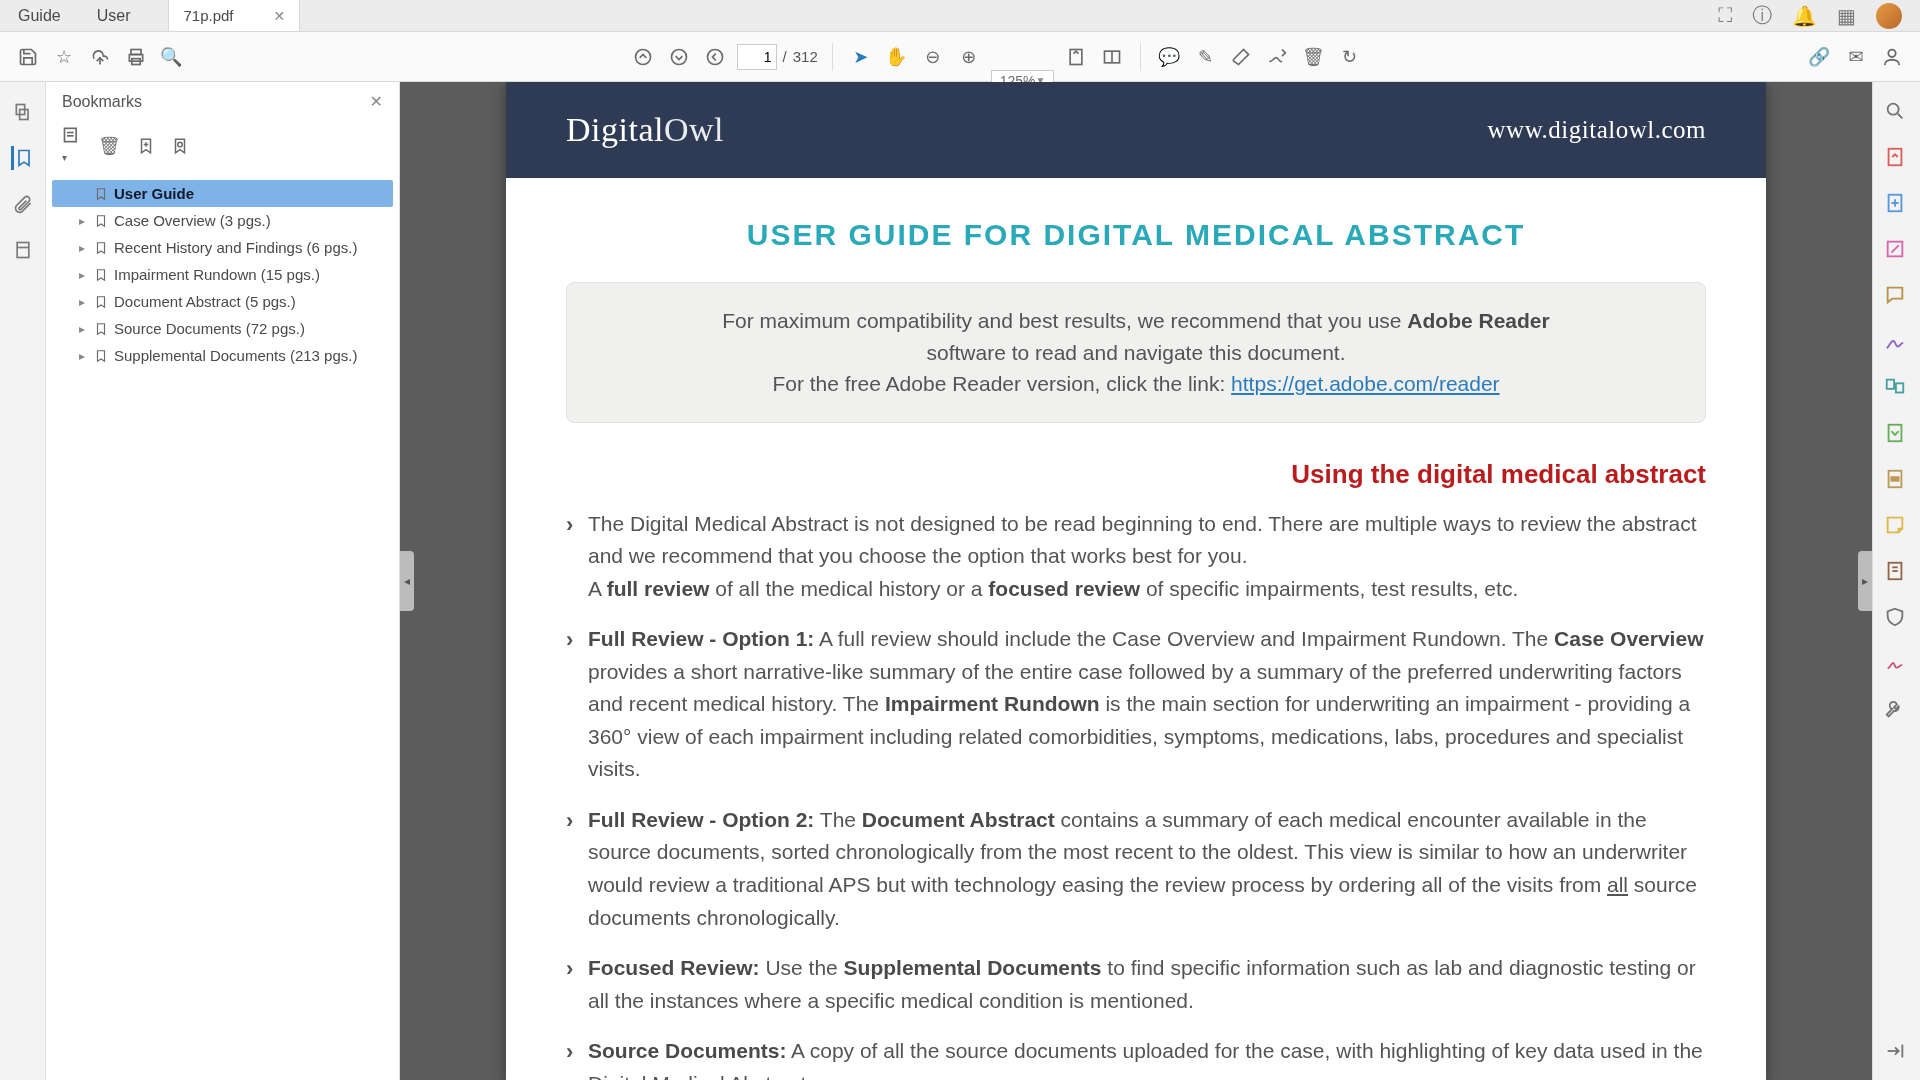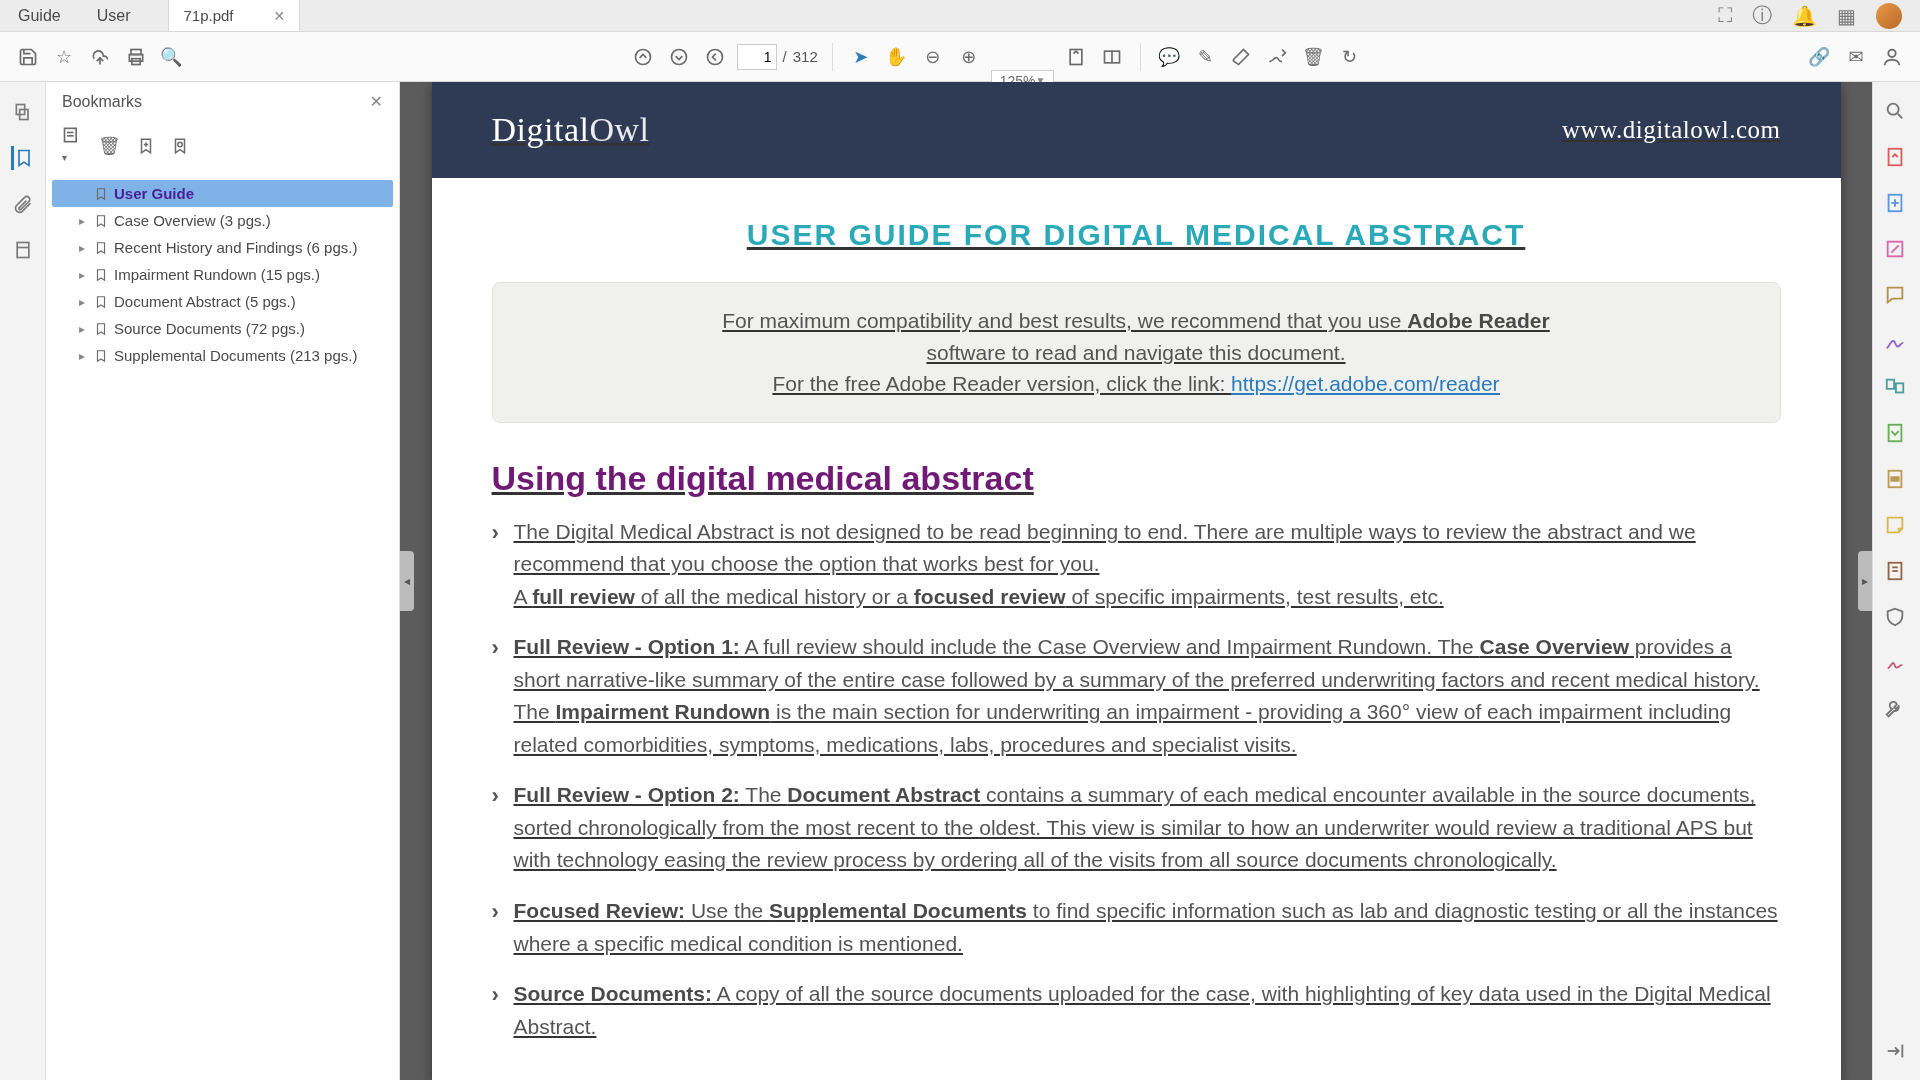--- a/index.html
+++ b/index.html
@@ -27,39 +27,39 @@
   .main{display:flex;height:calc(1080px - 32px - 50px);}
   .leftrail{width:46px;background:#f3f3f3;border-right:1px solid #ddd;display:flex;flex-direction:column;align-items:center;padding-top:18px;gap:22px;color:#7a7a7a;}
   .leftrail .railicon{width:24px;height:24px;display:flex;align-items:center;justify-content:center;cursor:pointer;font-size:18px;}
   .leftrail .railicon.active{border-left:3px solid #2a7bbd;color:#2a7bbd;}
 
   .bookmarks{width:354px;background:#fff;border-right:1px solid #ddd;display:flex;flex-direction:column;}
   .bm-header{display:flex;align-items:center;justify-content:space-between;padding:10px 16px;color:#555;font-size:16px;}
   .bm-tools{display:flex;align-items:center;gap:16px;padding:4px 16px 10px 16px;color:#6b6b6b;font-size:18px;}
   .bm-list{flex:1;overflow:auto;padding:4px 6px;}
   .bm-item{display:flex;align-items:center;gap:6px;padding:5px 8px 5px 24px;font-size:15px;color:#4a4a4a;border-radius:2px;cursor:pointer;white-space:nowrap;}
-  .bm-item.selected{background:#7fb3e8;color:#4c1d95;font-weight:600;}
+  .bm-item.selected{background:#7fb3e8;color:#0f172a;font-weight:600;}
   .bm-caret{width:12px;color:#888;font-size:12px;text-align:center;}
   .bm-ico{color:#6b6b6b;font-size:15px;}
 
   .docarea{flex:1;background:#5c5c5c;position:relative;overflow:hidden;display:flex;justify-content:center;}
   .collapse-handle{position:absolute;left:0;top:50%;transform:translateY(-50%);width:14px;height:60px;background:#bcbcbc;color:#555;display:flex;align-items:center;justify-content:center;font-size:12px;cursor:pointer;border-radius:0 4px 4px 0;}
   .expand-handle-r{position:absolute;right:0;top:50%;transform:translateY(-50%);width:14px;height:60px;background:#bcbcbc;color:#555;display:flex;align-items:center;justify-content:center;font-size:12px;cursor:pointer;border-radius:4px 0 0 4px;}
 
-  .page{margin-top:0;width:1409px;background:#fff;box-shadow:0 3px 12px rgba(0,0,0,.4);text-decoration:underline;}
+  .page{margin-top:0;width:1260px;background:#fff;box-shadow:0 3px 12px rgba(0,0,0,.4);}
   .page-banner{background:#2f3b55;color:#fff;height:96px;display:flex;align-items:center;justify-content:space-between;padding:0 60px;}
   .brand{font-family:Georgia,serif;font-size:34px;letter-spacing:.5px;}
   .brand .light{font-weight:300;opacity:.9;}
   .site{font-size:25px;font-family:Georgia,serif;letter-spacing:.5px;}
 
   .doc-body{padding:40px 60px 20px 60px;}
   .doc-title{color:#2aa9b8;font-weight:800;font-size:30px;text-align:center;letter-spacing:2px;margin-bottom:30px;}
   .info-box{background:#f0f0ef;border:1px solid #e2e2e0;border-radius:8px;padding:22px 30px;text-align:center;font-size:21px;color:#545454;line-height:1.5;}
   .info-box a{color:#2a7bbd;text-decoration:underline;}
-  .section-h{color:#701a75;font-weight:800;font-size:34px;margin:36px 0 18px 0;}
+  .section-h{color:#b91c1c;font-weight:800;font-size:26px;margin:36px 0 18px 0;text-align:right;}
   ul.bullets{list-style:none;padding:0;margin:0;}
   ul.bullets>li{position:relative;padding-left:22px;font-size:21px;color:#545454;line-height:1.55;margin-bottom:18px;}
   ul.bullets>li::before{content:"›";position:absolute;left:0;top:0;font-weight:700;color:#545454;font-size:22px;}
   .doc-body b,.doc-body strong{color:#4a4a4a;}
   .u{text-decoration:underline;}
 
   .rightrail{width:48px;background:#f3f3f3;border-left:1px solid #ddd;display:flex;flex-direction:column;align-items:center;padding-top:18px;gap:20px;}
   .rr-icon{width:26px;height:26px;cursor:pointer;opacity:.92;}
   .rr-spacer{flex:1;}
 

